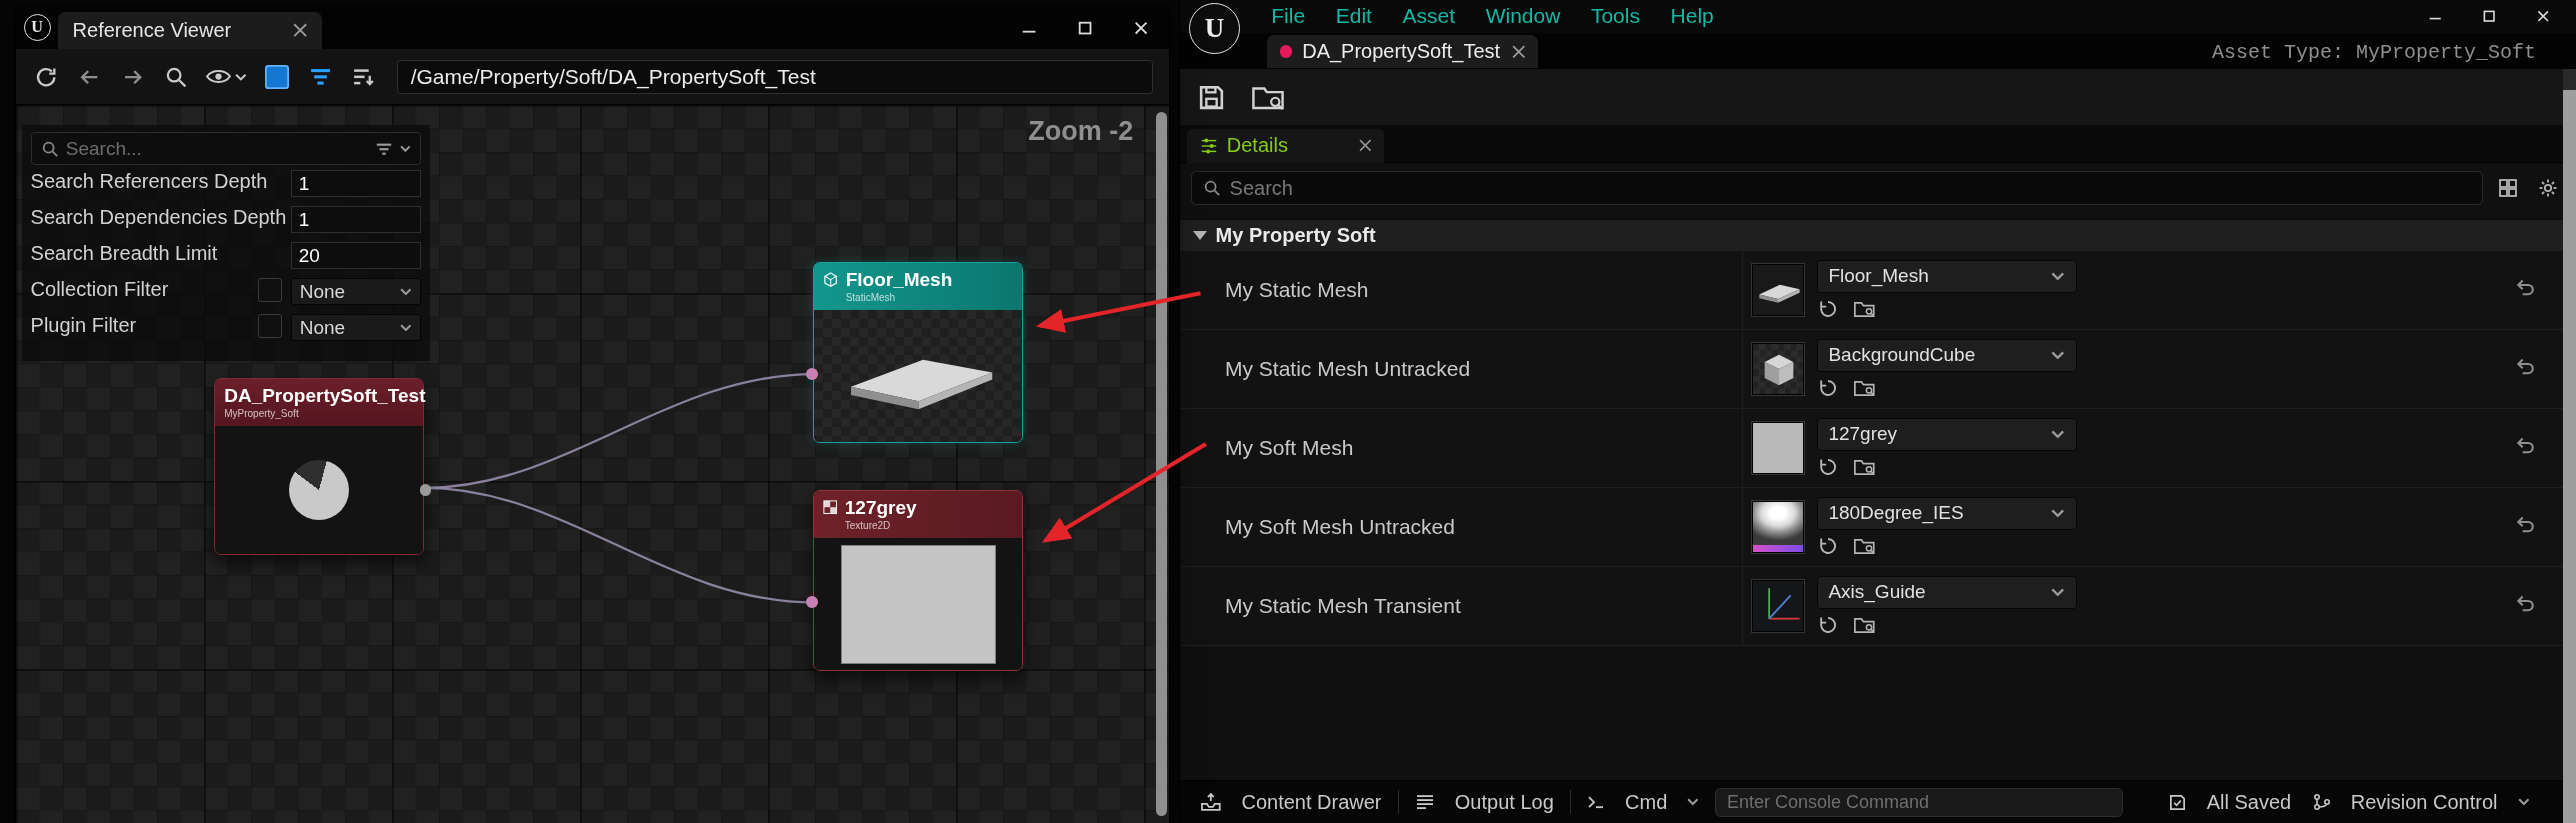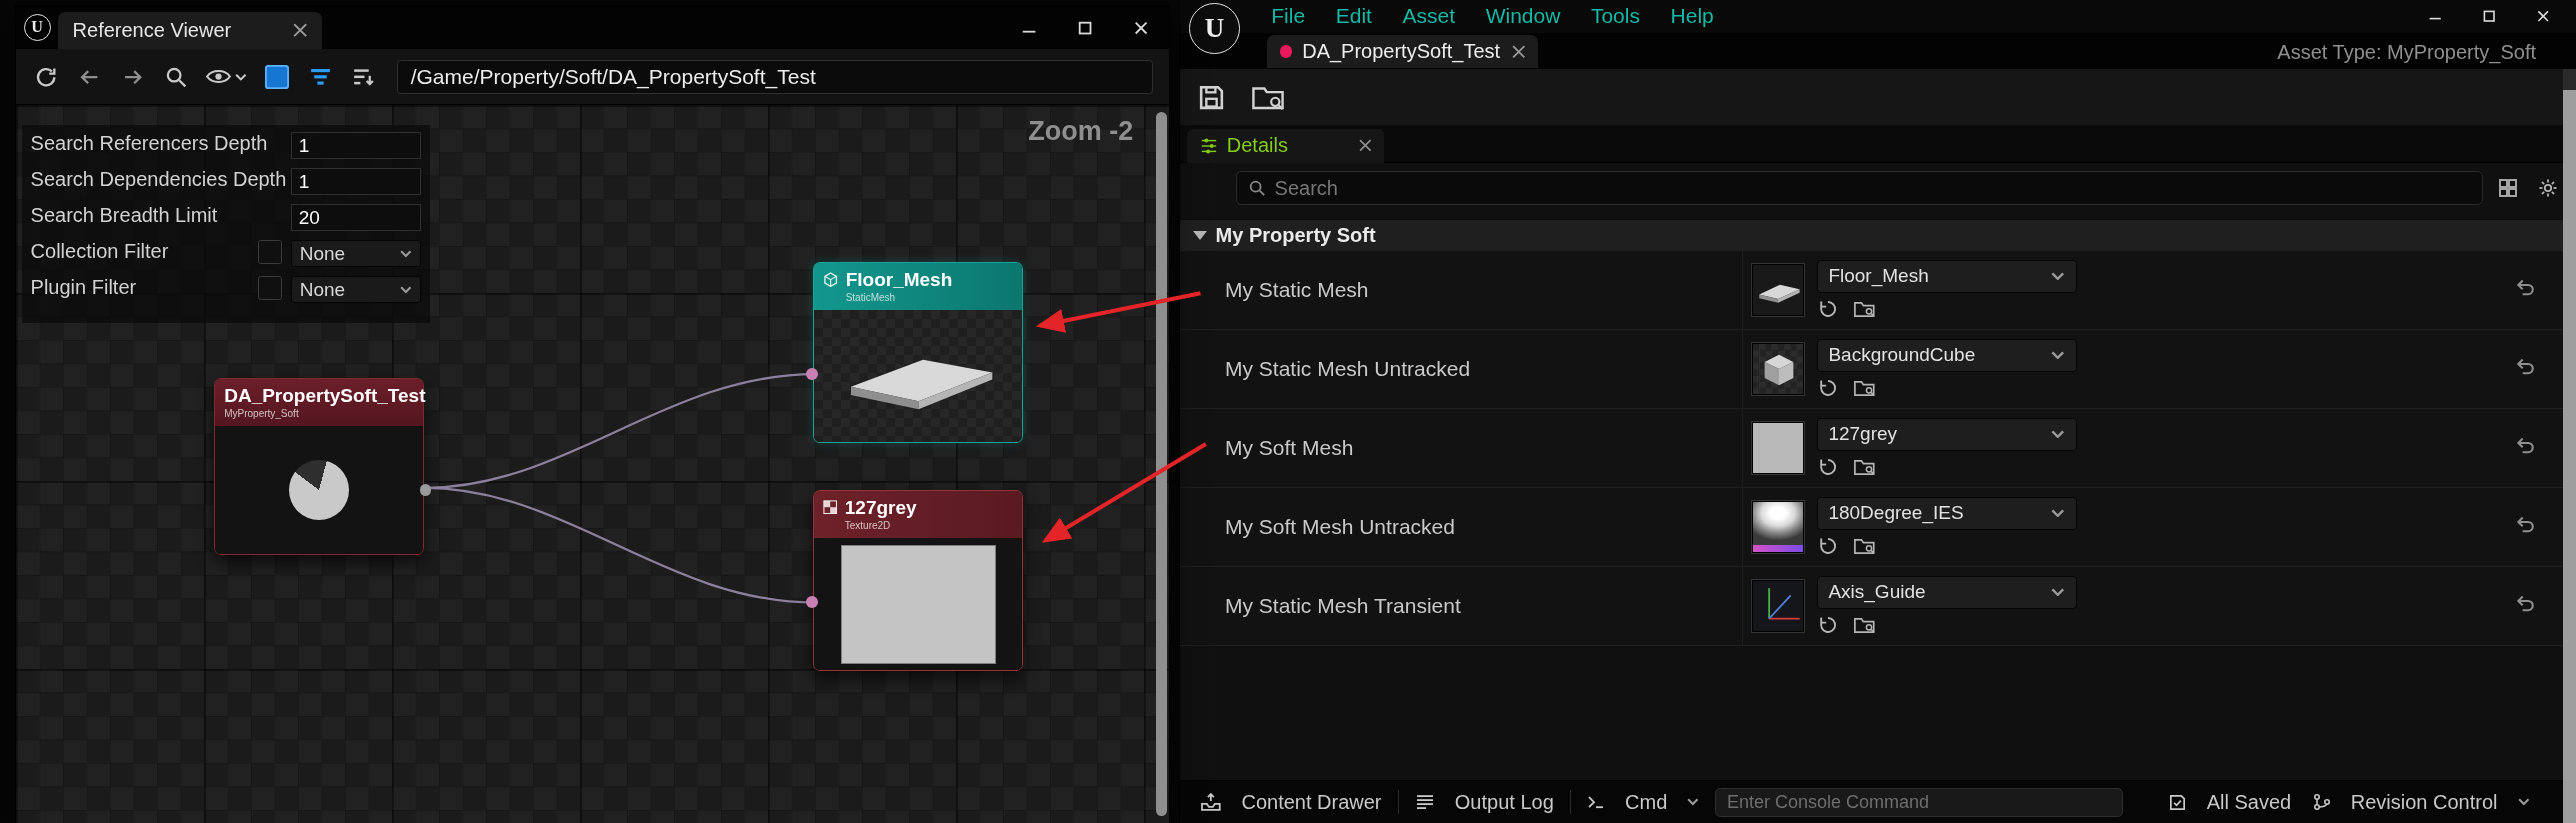--- a/index.html
+++ b/index.html
@@ -68,28 +68,28 @@
   #editor { position:absolute; left:1180px; top:0; width:1396px; height:823px; background:#101010; box-shadow:0 0 0 0.9px #000; z-index:5; }
   .ed-menubar { position:absolute; left:0; top:0; right:0; height:32.5px; background:#090909; display:flex; align-items:center; padding-left:76px; }
   .menu-item { padding:0 15.3px; font-size:21px; color:#14b8a6; height:32.5px; display:flex; align-items:center; }
   .ue-logo { position:absolute; left:9px; top:2.7px; width:51px; height:51px; border-radius:50%; border:1.8px solid #e6e6e6; background:#0c0c0c; display:flex; align-items:center; justify-content:center; color:#efefef; font-family:"Liberation Serif", serif; font-weight:bold; font-size:27px; z-index:3; }
   .ed-controls { position:absolute; right:5.4px; top:0; height:32.5px; display:flex; }
   .ed-controls .win-btn { width:54px; height:32.5px; }
   .ed-tabrow { position:absolute; left:0; top:32.5px; right:0; height:36px; background:#030303; }
   .doc-tab { position:absolute; left:87px; top:2.7px; height:33px; width:271px; background:#1c1c1c; border-radius:7.2px 7.2px 0 0; display:flex; align-items:center; gap:10px; padding:0 12.6px; }
   .asset-dot { width:12.6px; height:12.6px; border-radius:50%; background:#e6195c; }
   .doc-tab-label { flex:1; font-size:20px; color:#ededed; white-space:nowrap; }
-  .asset-type { position:absolute; right:40px; top:8.1px; font-size:20px; color:#8f8f8f; }
+  .asset-type { position:absolute; right:40px; top:8.1px; font-size:20px; color:#8f8f8f;font-family:Liberation Mono, monospace; }
   .ed-toolbar { position:absolute; left:0; top:69px; right:0; height:57px; background:#161616; border-bottom:0.9px solid #000; display:flex; align-items:center; padding-left:16.2px; gap:23.5px; color:#d2d2d2; }
 
   .details { position:absolute; left:0; top:125px; right:0; bottom:43px; background:#101010; }
   .det-tabstrip { position:absolute; left:0; top:0; right:0; height:38px; background:#0a0a0a; border-bottom:0.9px solid #000; }
   .det-tab { position:absolute; left:7.2px; top:3.6px; height:34px; width:197px; background:#161616; border-radius:5.4px 5.4px 0 0; display:flex; align-items:center; gap:9px; padding:0 12.6px; color:#84cc16; }
   .det-tab-label { flex:1; font-size:20px; }
-  .det-search-row { position:absolute; left:10.8px; top:45px; right:12.6px; height:36px; display:flex; align-items:center; gap:9px;margin-left:45px; }
+  .det-search-row { position:absolute; left:10.8px; top:45px; right:12.6px; height:36px; display:flex; align-items:center; gap:9px; }
   .det-search { flex:1; height:34px; background:#0a0a0a; border:0.9px solid #2a2a2a; border-radius:5.4px; display:flex; align-items:center; gap:9px; padding:0 10.8px; color:#9a9a9a; }
   .det-search input { flex:1; background:transparent; border:0; outline:none; color:#cfcfcf; font-size:20px; font-family:inherit; }
   .det-search input::placeholder { color:#777; }
   .det-iconbtn { width:31px; height:31px; display:flex; align-items:center; justify-content:center; color:#b5b5b5; }
   .det-category { position:absolute; left:0; top:94px; right:0; height:32.5px; background:#1f1f1f; border-top:0.9px solid #0a0a0a; border-bottom:0.9px solid #0a0a0a; display:flex; align-items:center; gap:9px; padding-left:12.6px; }
   .caret-down { width:0; height:0; border-left:7.2px solid transparent; border-right:7.2px solid transparent; border-top:9px solid #b5b5b5; }
   .det-category-label { font-weight:bold; font-size:20px; color:#eaeaea; }
   .det-rows { position:absolute; left:0; top:126px; right:0; }
   .det-row { position:relative; height:79px; border-bottom:0.9px solid #1f1f1f; background:#121212; }
   .det-label { position:absolute; left:45px; top:0; height:100%; display:flex; align-items:center; font-size:21px; color:#c9c9c9; }
@@ -207,20 +207,41 @@
 
   <div class="rv-graph">
     <svg class="wires" width="1153" height="718" viewBox="0 0 1277 795">
       <path d="M 452 424 C 610 424 720 298 885 298" fill="none" stroke="#978cab" stroke-width="2.5" opacity="0.9"></path>
       <path d="M 452 424 C 610 424 720 551 885 551" fill="none" stroke="#978cab" stroke-width="2.5" opacity="0.9"></path>
     </svg>
 
     <div class="zoom-label">Zoom -2</div>
 
     <div class="rv-settings">
+      <div class="rv-search">
+        <span>
+          <svg viewBox="0 0 20 20" width="18" height="18">
+              <circle cx="8.5" cy="8.5" r="5.5" fill="none" stroke="#8a8a8a" stroke-width="2"></circle>
+              <line x1="13" y1="13" x2="18" y2="18" stroke="#8a8a8a" stroke-width="2"></line>
+            </svg>
+        </span>
+        <input placeholder="Search..." style="">
+        <span style="color:#9a9a9a;">
+          <svg viewBox="0 0 20 16" width="18" height="14.4">
+              <line x1="2" y1="3" x2="18" y2="3" stroke="currentColor" stroke-width="2.4"></line>
+              <line x1="5" y1="8" x2="15" y2="8" stroke="currentColor" stroke-width="2.4"></line>
+              <line x1="8" y1="13" x2="12" y2="13" stroke="currentColor" stroke-width="2.4"></line>
+            </svg>
+        </span>
+        <span>
+          <svg viewBox="0 0 10 6" width="10.8" height="7.2">
+              <path d="M1 1l4 4 4-4" fill="none" stroke="#9a9a9a" stroke-width="1.8"></path>
+            </svg>
+        </span>
+      </div>
       <div class="rv-row">
         <span class="lbl">Search Referencers Depth</span>
         <input class="rv-input" value="1" style="">
       </div>
       <div class="rv-row">
         <span class="lbl">Search Dependencies Depth</span>
         <input class="rv-input" value="1" style="">
       </div>
       <div class="rv-row">
         <span class="lbl">Search Breadth Limit</span>

